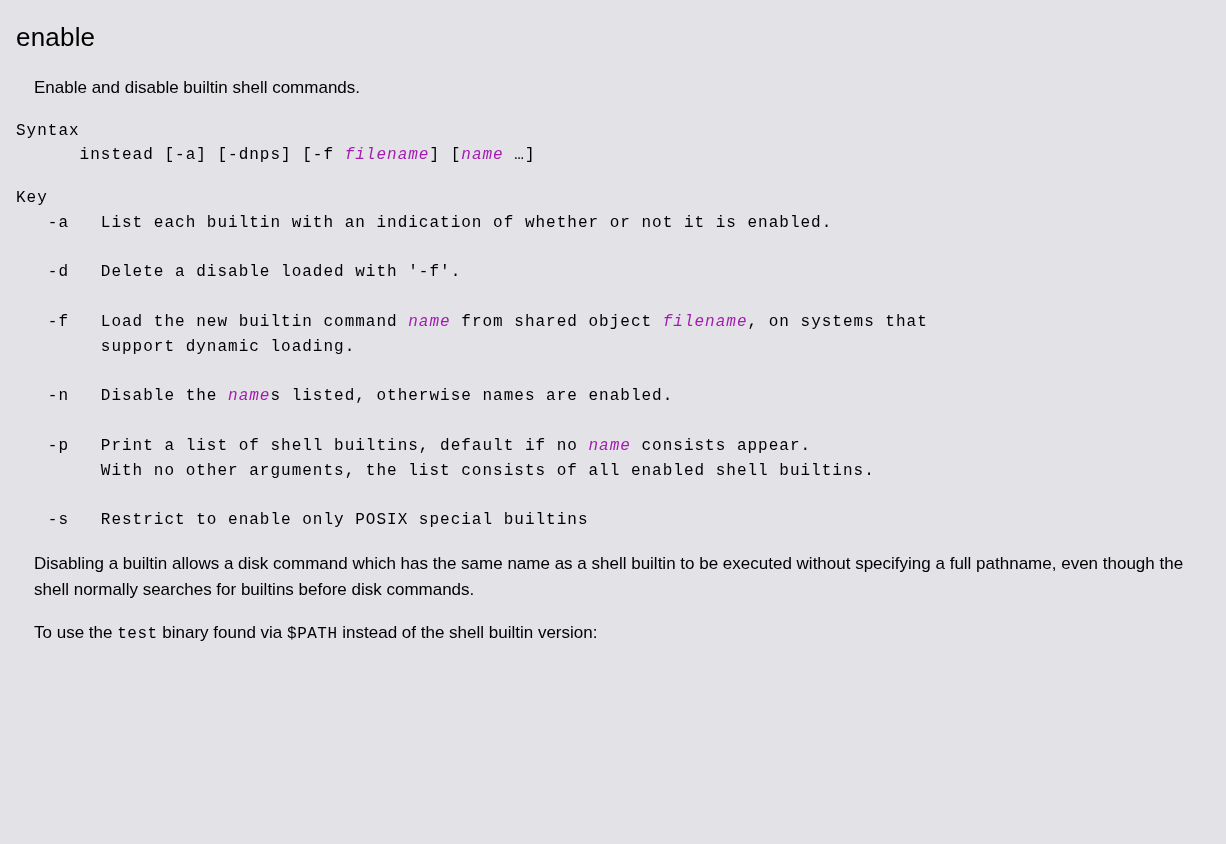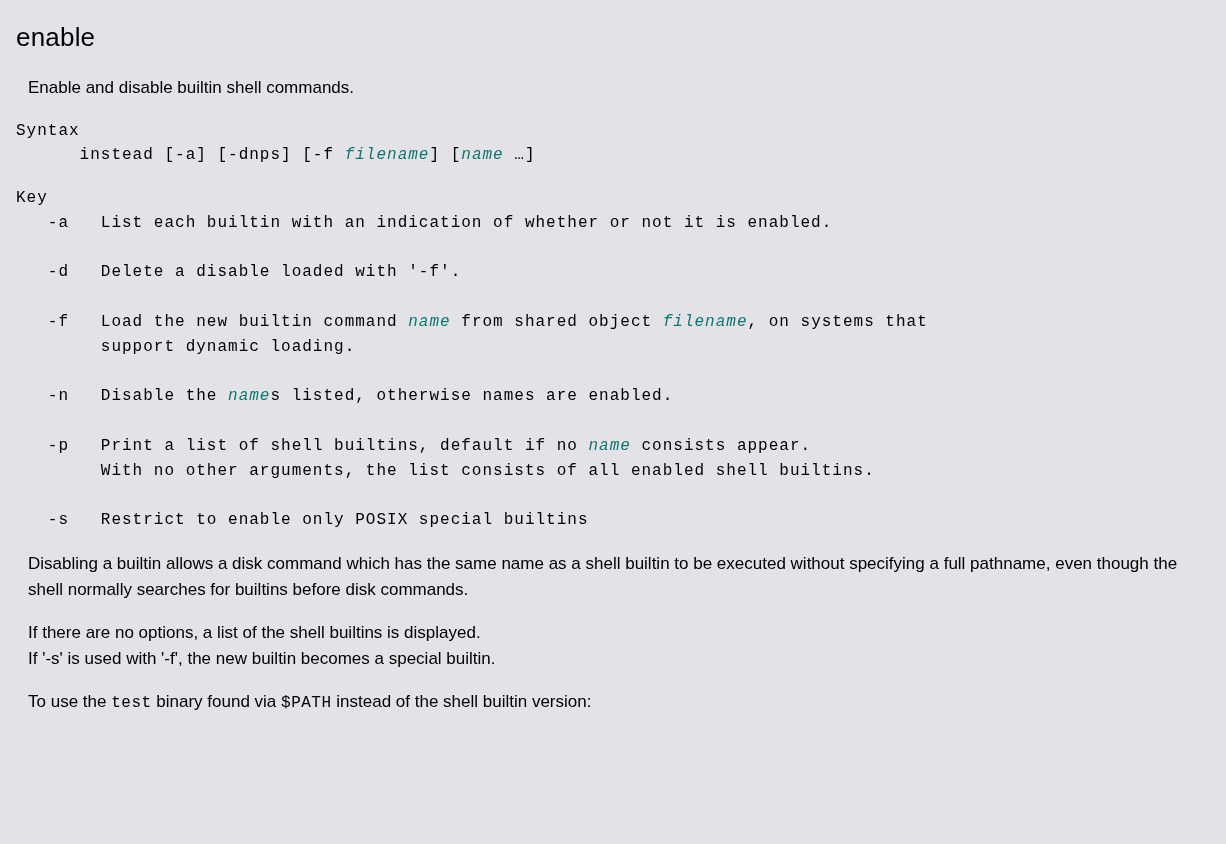--- a/index.html
+++ b/index.html
@@ -18,39 +18,39 @@
     padding: 18px 16px 24px 16px;
     background: #e3e3e7;
   }
   h1 {
     font-size: 26px;
     font-weight: 400;
     margin: 0 0 18px 0;
     letter-spacing: 0.2px;
   }
   p {
-    margin: 0 0 18px 12px;
+    margin: 0 0 18px 18px;
   }
   pre {
     font-family: "Lucida Console", "Courier New", monospace;
     font-size: 16px;
     letter-spacing: 1.0px;
     margin: 0 0 18px 0;
     white-space: pre;
     line-height: 1.55;
   }
   code.inline {
     font-family: "Lucida Console", "Courier New", monospace;
     letter-spacing: 0.5px;
     font-size: 16px;
     text-align: center;
   }
   .ital {
     font-style: italic;
-    color: #0f766e;
+    color: #a21caf;
   }
   .bold {
     font-weight: 700;
   }
   .cmd {
     font-family: "Courier New", monospace;
     font-size: 15.5px;
     letter-spacing: 0.3px;
   }
 </style>
@@ -76,24 +76,20 @@
 
 <span>   -n   Disable the </span><span class="ital">name</span><span>s listed, otherwise names are enabled.</span>
 
 <span>   -p   Print a list of shell builtins, default if no </span><span class="ital">name</span><span> consists appear.</span>
 <span>        With no other arguments, the list consists of all enabled shell builtins.</span>
 
 <span>   -s   Restrict to enable only POSIX special builtins</span></pre>
 
   <p>Disabling a builtin allows a disk command which has the same name as a shell builtin to be executed without specifying a full pathname, even though the shell normally searches for builtins before disk commands.</p>
 
-  <p>
-    <span class="tight">If there are no options, a list of the shell builtins is displayed.</span><br>
-    <span>If '-s' is used with '-f', the new builtin becomes a special builtin.</span>
-  </p>
 
 
 
   <p>
     <span>To use the </span><code class="inline">test</code><span> binary found via </span><code class="inline">$PATH</code><span> instead of the shell builtin version:</span>
   </p>
 
 
 </div>
 

